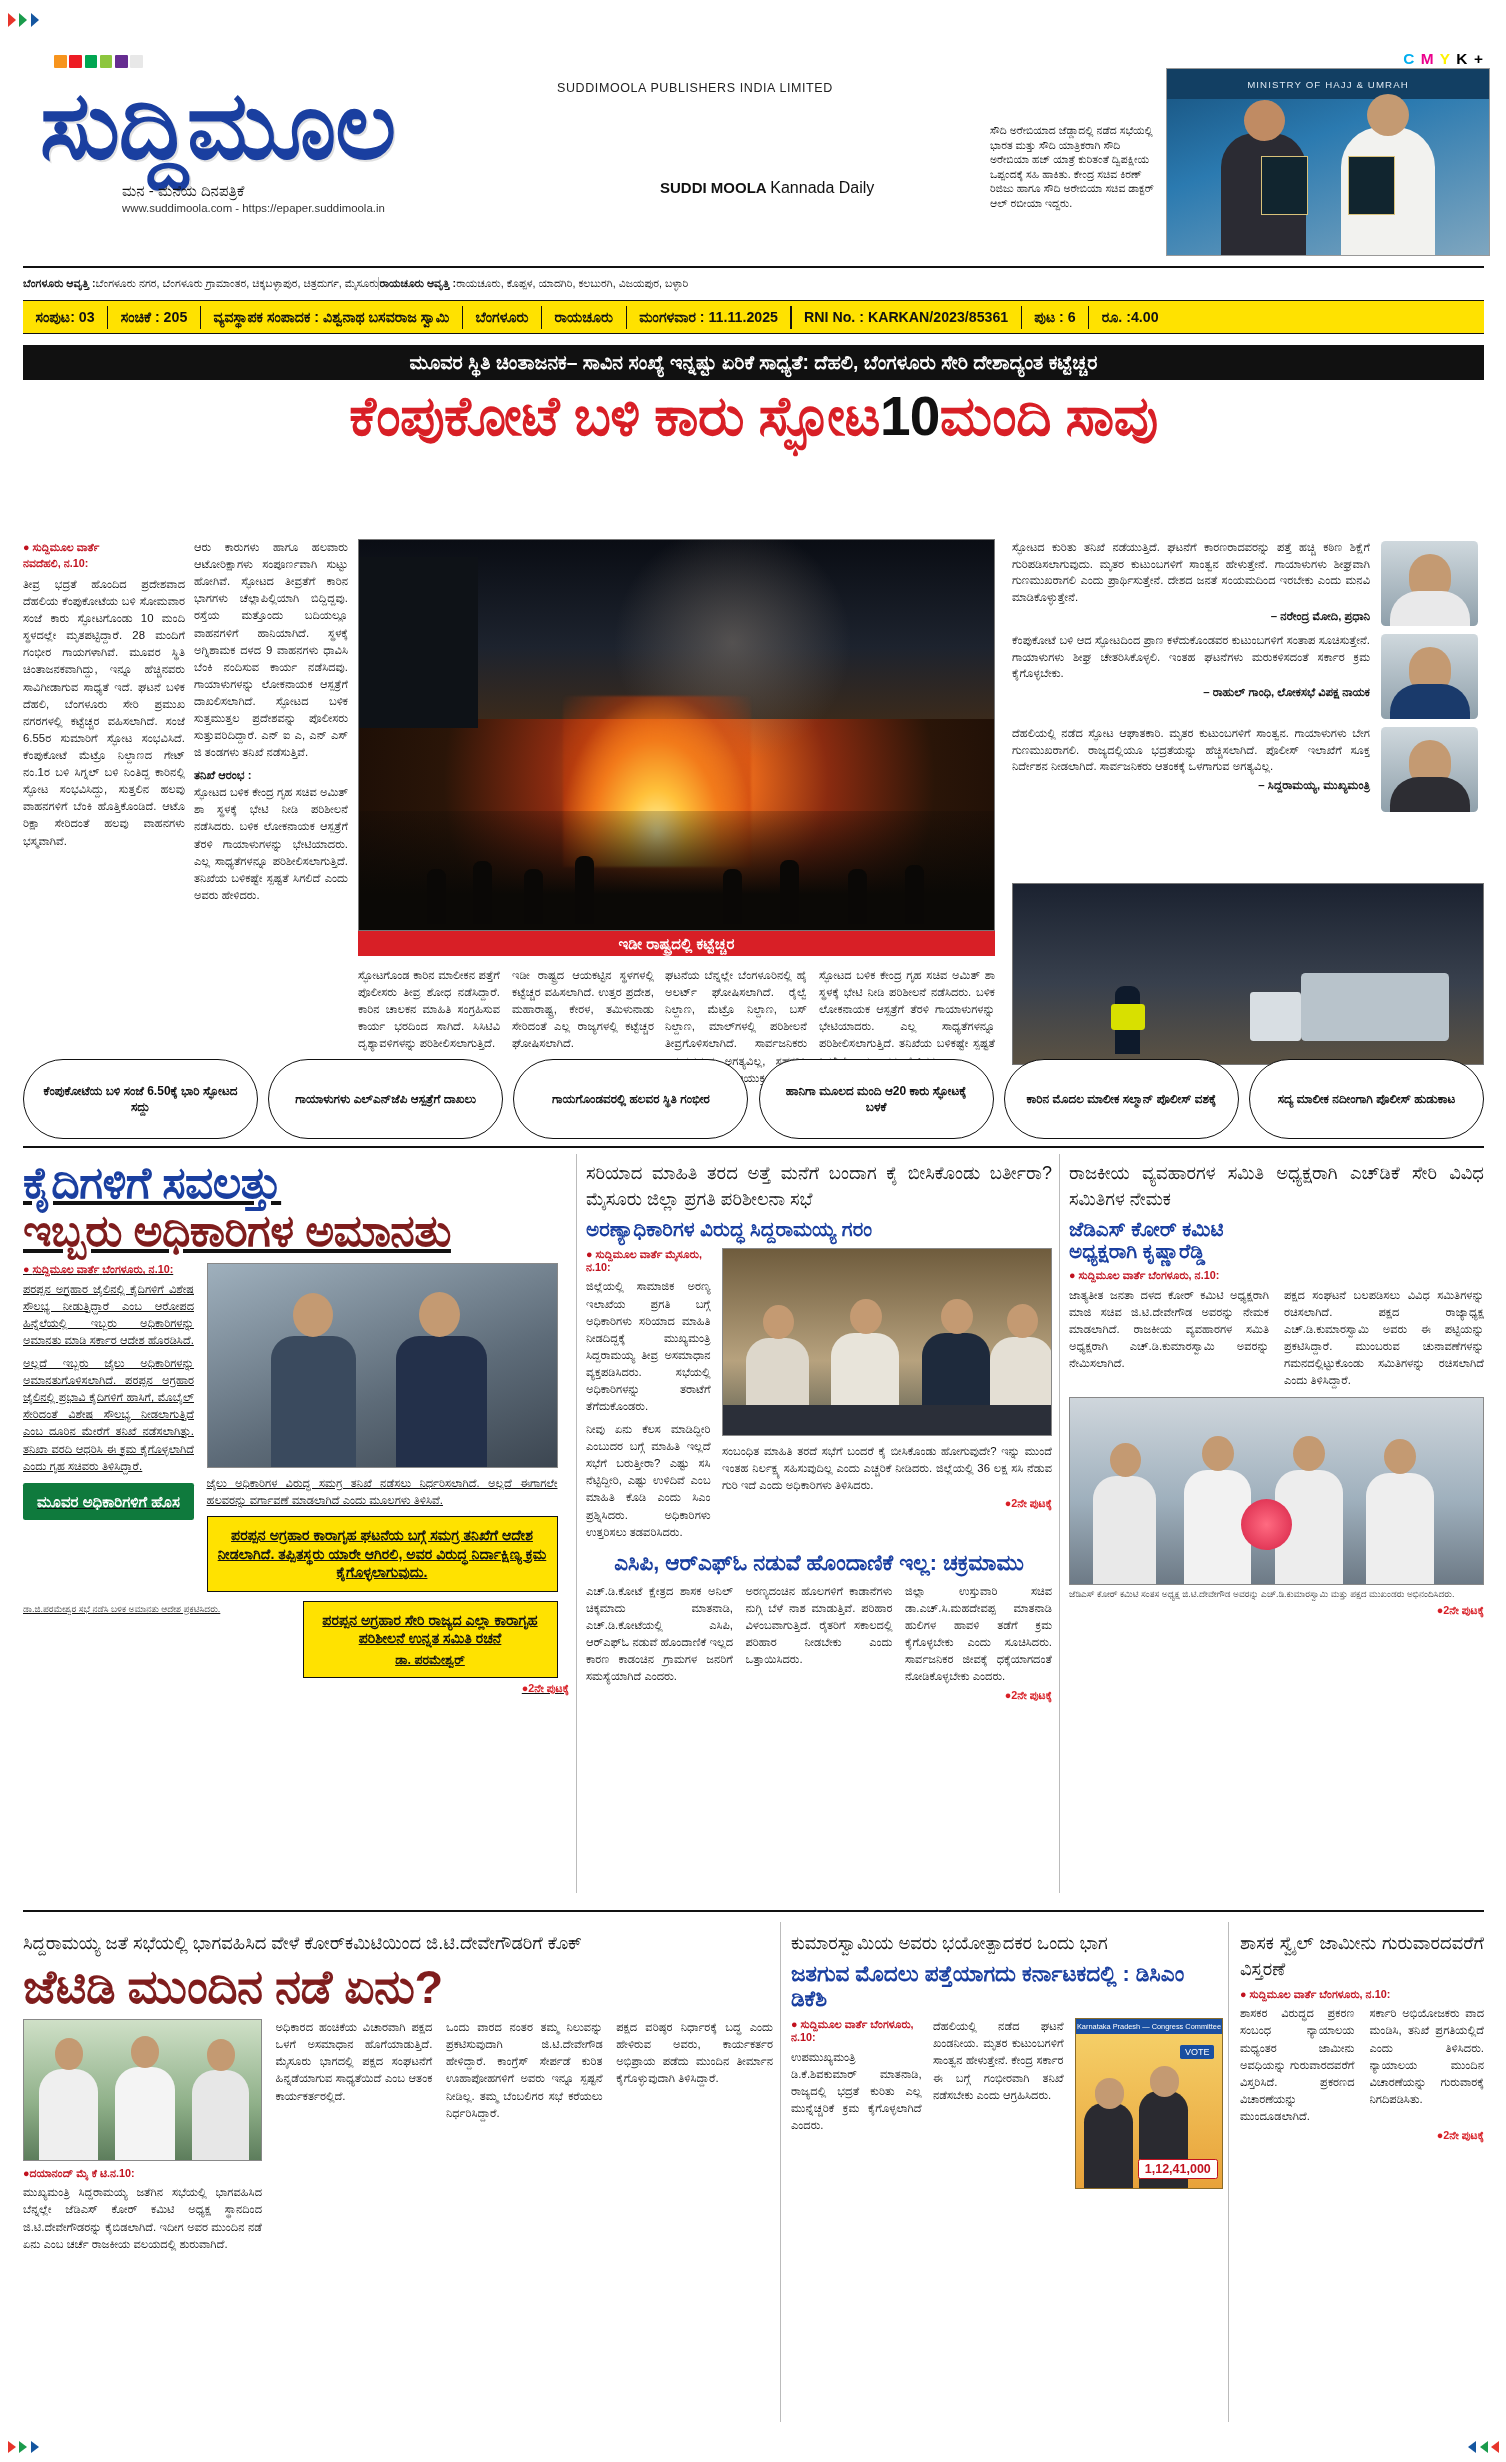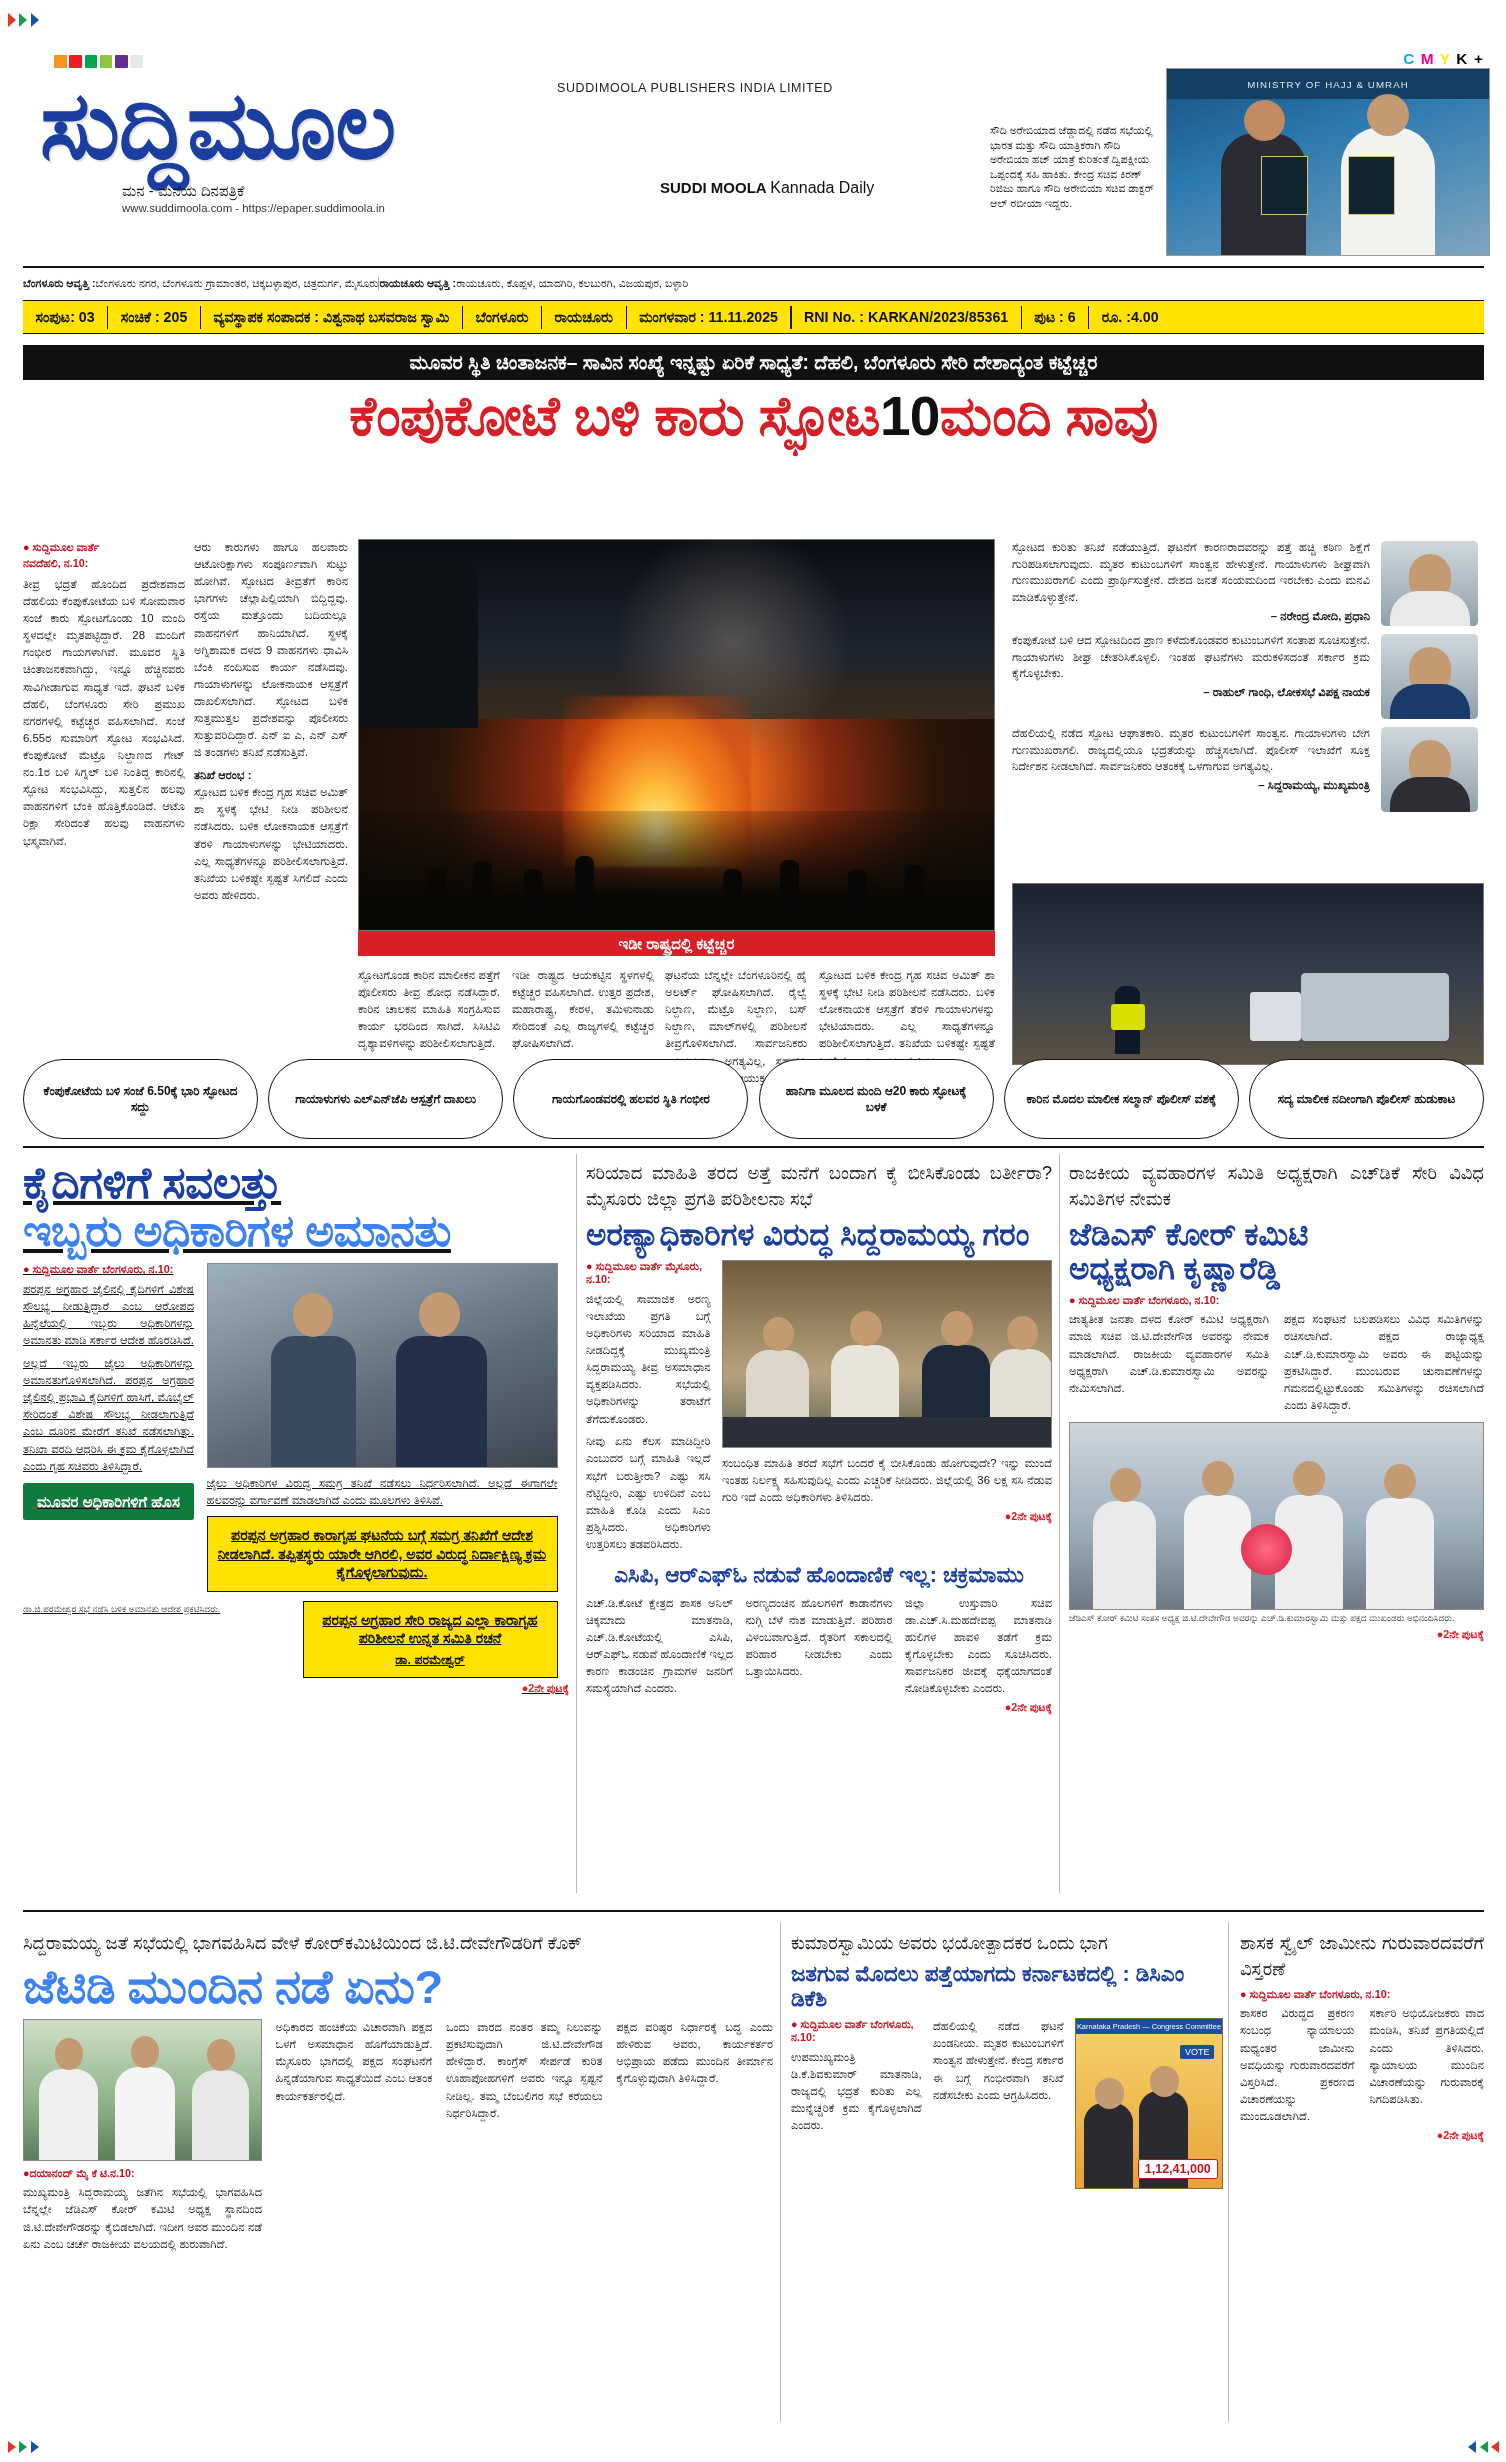--- a/index.html
+++ b/index.html
@@ -179,22 +179,22 @@
 
   
   .mid { position:absolute; top:1154px; left:23px; width:1461px; height:750px; }
   .mid .vsep{ position:absolute; top:0; width:1.1px; height:739px; background:#bbb; }
 
   .m1 { position:absolute; left:0; top:5.7px; width:546px;text-decoration:underline; }
   .m2 { position:absolute; left:563px; top:5.7px; width:466px; }
   .m3 { position:absolute; left:1046px; top:5.7px; width:415px; }
 
   .head-xl { font-size:44px; font-weight:bold; color:#1a3fa0; line-height:1.05; letter-spacing:-0.6px; }
-  .head-xl.red { color:#3b82f6; }
-  .head-l { font-size:31px; font-weight:bold; color:#1a3fa0; line-height:1.12; }
+  .head-xl.red { color:#7f1d1d; }
+  .head-l { font-size:20px; font-weight:bold; color:#1a3fa0; line-height:1.12; }
   .head-m { font-size:21.6px; font-weight:bold; color:#1a3fa0; line-height:1.15; }
   .kicker { font-size:18px; line-height:1.45; color:#111; margin-bottom:5.7px; text-align:justify;}
   .body-col { font-size:11.4px; line-height:1.5; text-align:justify; color:#111; }
 
   .photo-gen { background:#c9cfd4; border:0.6px solid #888; position:relative; overflow:hidden; }
   .photo-gen .g1{position:absolute;inset:0;background:linear-gradient(160deg,#9fb0bd,#5d6b78 60%,#3c4651);}
   .photo-gen .ph{position:absolute;bottom:0;background:#2b3746;border-radius:23px 23px 0 0;}
   .photo-gen .hd{position:absolute;border-radius:50%;background:#c49a72;}
 
   .endmark { color:#d81f26; font-weight:bold; font-size:10.8px; text-align:right; margin-top:3.4px;}

